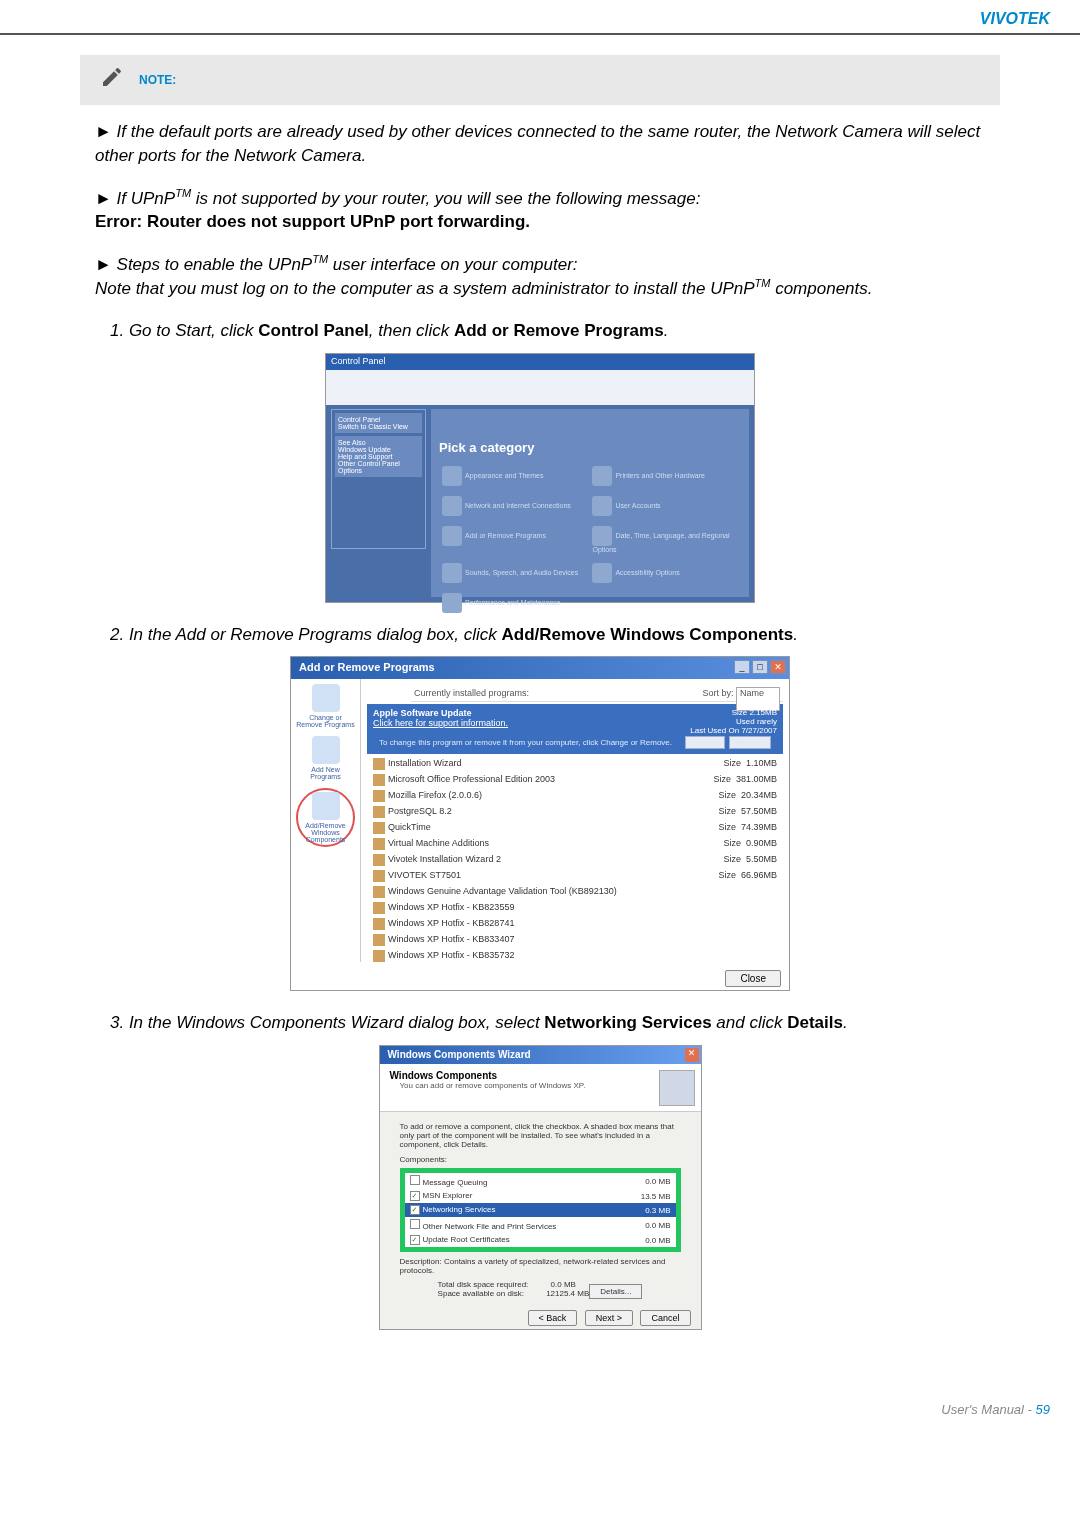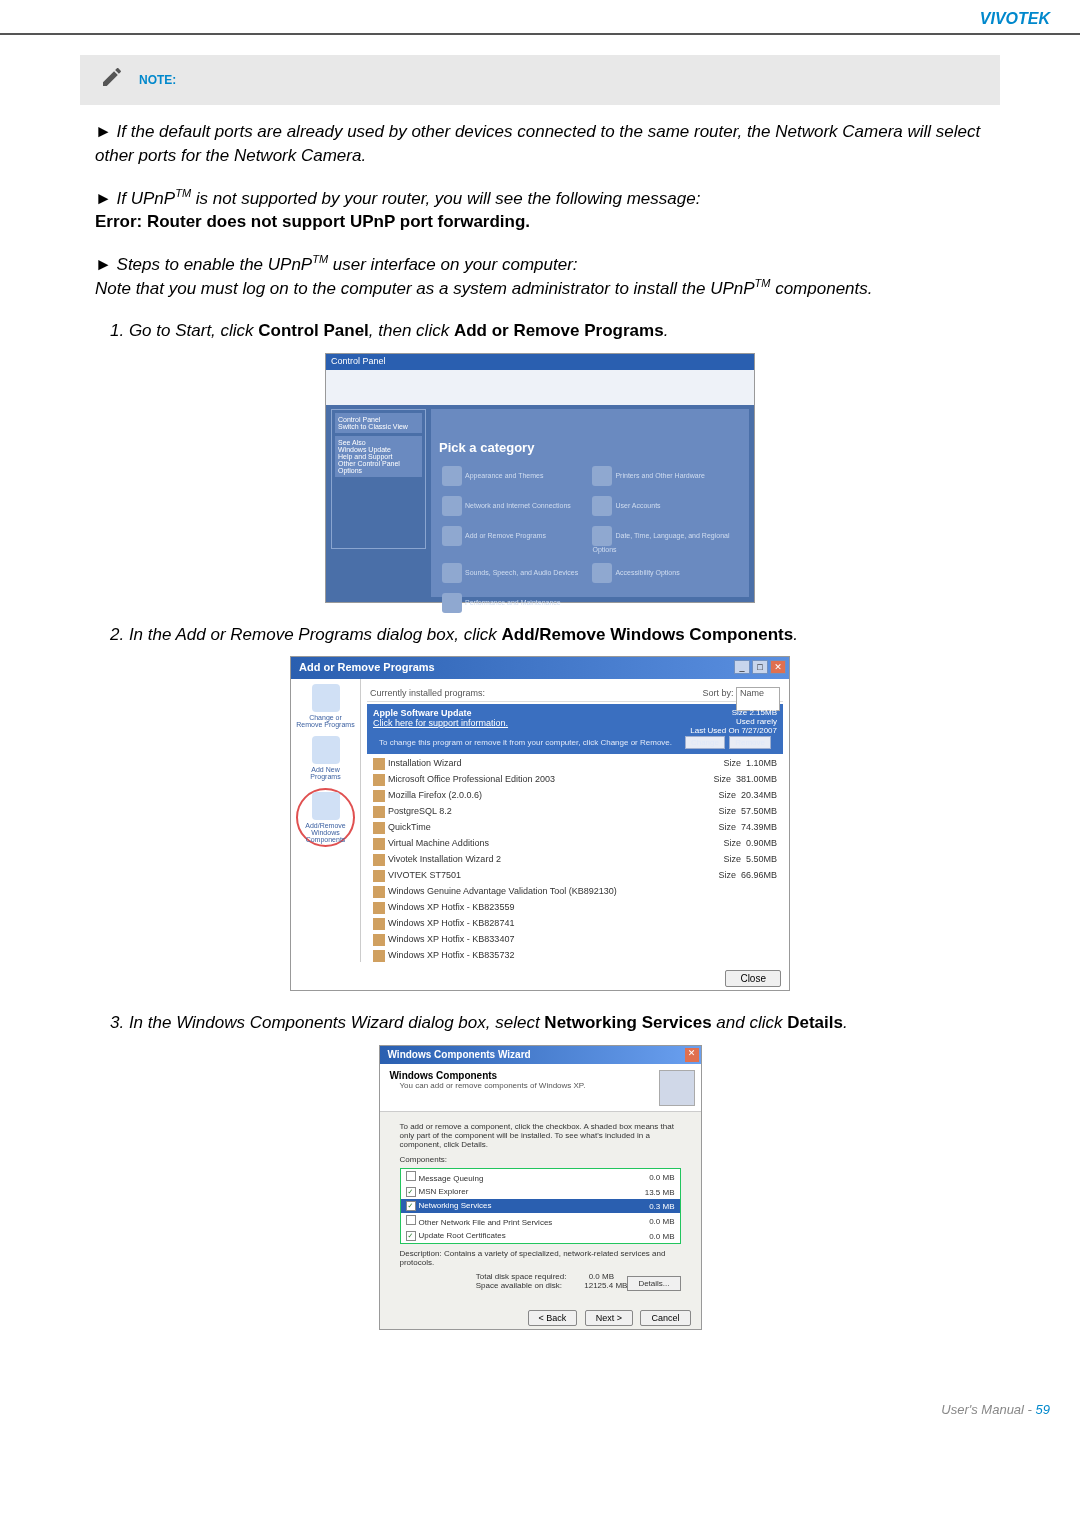--- a/index.html
+++ b/index.html
@@ -223,20 +223,21 @@
       bottom: 28px;
       background: #fff;
       padding: 6px;
       overflow: hidden;
     }
     .arp-header-row {
       font-size: 9px;
       color: #555;
       padding: 3px;
       border-bottom: 1px solid #ddd;
+      margin-left: 44px;
     }
     .arp-selected {
       background: #3a6fc0;
       color: #fff;
       padding: 4px 6px;
       font-size: 9px;
       margin: 2px 0;
     }
     .arp-detail-row {
       color: #e0e8f8;
@@ -341,21 +342,21 @@
       position: absolute;
       top: 66px;
       left: 0;
       right: 0;
       bottom: 30px;
       padding: 10px 20px;
       font-size: 8px;
       color: #333;
     }
     .wiz-comp-list {
-      border: 1px solid #22c55e;
+      border: 5px solid #22c55e;
       background: #fff;
       margin-top: 4px;
       font-size: 8px;
     }
     .wiz-comp-row {
       padding: 2px 5px;
       display: flex;
       justify-content: space-between;
       align-items: center;
     }
@@ -627,21 +628,21 @@
           <div class="wiz-comp-row">
             <span><span class="wiz-checkbox"></span>Other Network File and Print Services</span>
             <span>0.0 MB</span>
           </div>
           <div class="wiz-comp-row">
             <span><span class="wiz-checkbox checked"></span>Update Root Certificates</span>
             <span>0.0 MB</span>
           </div>
         </div>
       <div style="margin-top:5px">Description:  Contains a variety of specialized, network-related services and protocols.</div>
-      <div style="margin-top:5px;display:flex;justify-content:flex-end;align-items:flex-start">
+      <div style="margin-top:5px;display:flex;justify-content:center;align-items:flex-start">
         <div>
           <div><span>Total disk space required:</span> <span style="margin-left:20px">0.0 MB</span></div>
           <div><span>Space available on disk:</span> <span style="margin-left:20px">12125.4 MB</span></div>
         </div>
         <span class="wiz-details-btn">Details...</span>
       </div>
     </div>
     <div class="wiz-footer">
       <span class="wiz-btn">&lt; Back</span>
       <span class="wiz-btn">Next &gt;</span>

